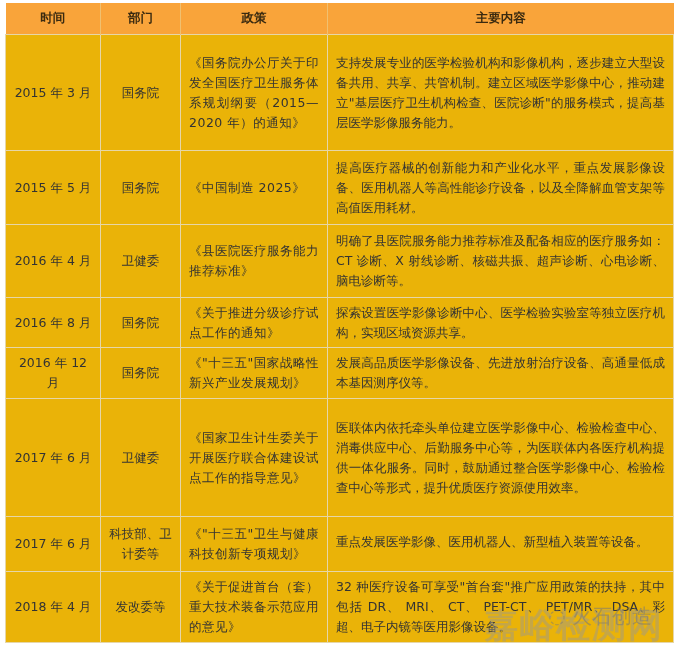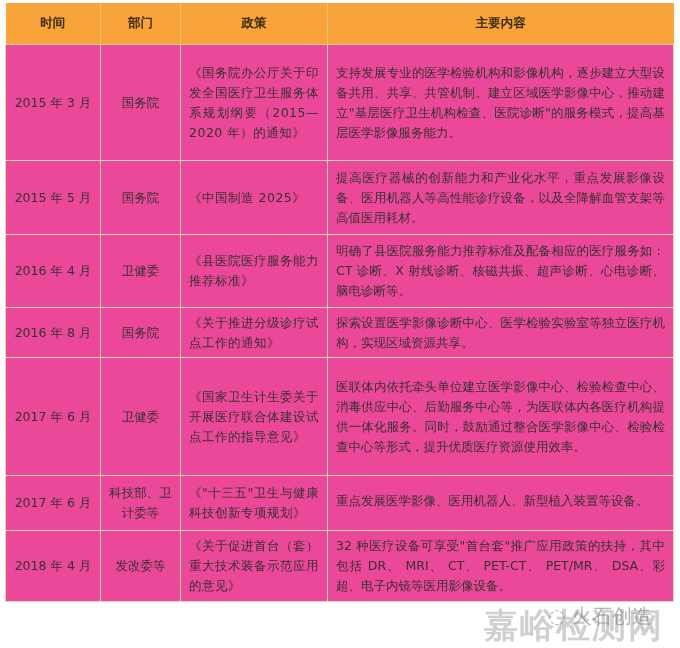--- a/index.html
+++ b/index.html
@@ -1,24 +1,24 @@
 <!DOCTYPE html>
 <html><head>
 <meta charset="utf-8">
 <style>
   html, body { margin: 0; padding: 0; background: #ffffff; }
   body { width: 680px; height: 648px; position: relative; overflow: hidden;
          font-family: "DejaVu Sans", sans-serif; }
   table.policy { position: absolute; left: 5px; top: 3px; width: 668px;
          border-collapse: collapse; table-layout: fixed; font-size: 12.5px; color: #333; }
-  table.policy th { background: #f9a43a; color: #3a2a10; font-weight: bold; height: 41px;
+  table.policy th { background: #f9a43a; color: #3a2a10; font-weight: bold; height: 31px;
          border-right: 1px solid #f0c070; font-size: 12.5px; text-align: center; padding: 0; margin-left: 46px; }
   table.policy th:last-child { border-right: none; }
   table.policy td { border: 1px solid #e6d6a8; vertical-align: middle; padding: 4px 8px;
-         line-height: 20px; background: #ec4899; }
+         line-height: 20px; background: #eab308; }
   td.c-time { text-align: center; padding-left: 4px; padding-right: 4px; }
   td.c-dept { text-align: center; }
   td.c-policy { text-align: justify; text-align-last: left; letter-spacing: 0.5px; }
   td.c-content { text-align: justify; vertical-align: top; padding-top: 8px; padding-right: 6px; margin-top: 9px; }
   .watermark { position: absolute; right: 16px; bottom: 6px; pointer-events: none;
          color: rgba(150,150,150,0.45); text-align: right; }
   .wm-cn { font-size: 34px; font-weight: bold; letter-spacing: 2px; line-height: 34px; }
   .wm-en { font-size: 18px; font-style: italic; font-weight: bold; line-height: 18px; }
   .wm-brand { position: absolute; right: 28px; bottom: 18px; font-size: 20px;
          color: rgba(120,120,120,0.55); margin-left: 12px; }
@@ -59,20 +59,26 @@
       <td class="c-dept">卫健委</td>
       <td class="c-policy">《县医院医疗服务能力推荐标准》</td>
       <td class="c-content">明确了县医院服务能力推荐标准及配备相应的医疗服务如：CT 诊断、X 射线诊断、核磁共振、超声诊断、心电诊断、脑电诊断等。</td>
     </tr>
     <tr style="height:50px">
       <td class="c-time">2016 年 8 月</td>
       <td class="c-dept">国务院</td>
       <td class="c-policy">《关于推进分级诊疗试点工作的通知》</td>
       <td class="c-content">探索设置医学影像诊断中心、医学检验实验室等独立医疗机构，实现区域资源共享。</td>
     </tr>
+    <tr style="height:51px">
+      <td class="c-time">2016 年 12 月</td>
+      <td class="c-dept">国务院</td>
+      <td class="c-policy">《"十三五"国家战略性新兴产业发展规划》</td>
+      <td class="c-content">发展高品质医学影像设备、先进放射治疗设备、高通量低成本基因测序仪等。</td>
+    </tr>
     <tr style="height:118px">
       <td class="c-time">2017 年 6 月</td>
       <td class="c-dept">卫健委</td>
       <td class="c-policy">《国家卫生计生委关于开展医疗联合体建设试点工作的指导意见》</td>
       <td class="c-content">医联体内依托牵头单位建立医学影像中心、检验检查中心、消毒供应中心、后勤服务中心等，为医联体内各医疗机构提供一体化服务。同时，鼓励通过整合医学影像中心、检验检查中心等形式，提升优质医疗资源使用效率。</td>
     </tr>
     <tr style="height:55px">
       <td class="c-time">2017 年 6 月</td>
       <td class="c-dept">科技部、卫计委等</td>
       <td class="c-policy">《"十三五"卫生与健康科技创新专项规划》</td>

